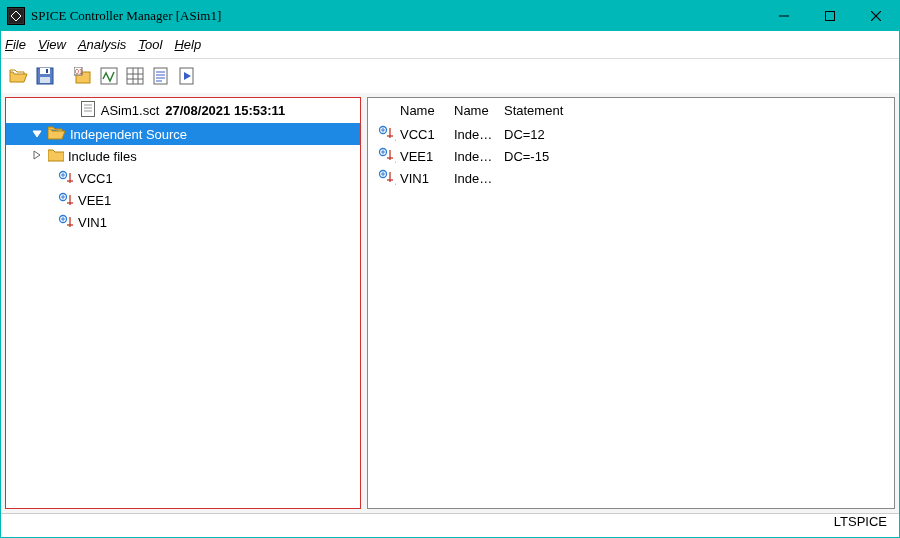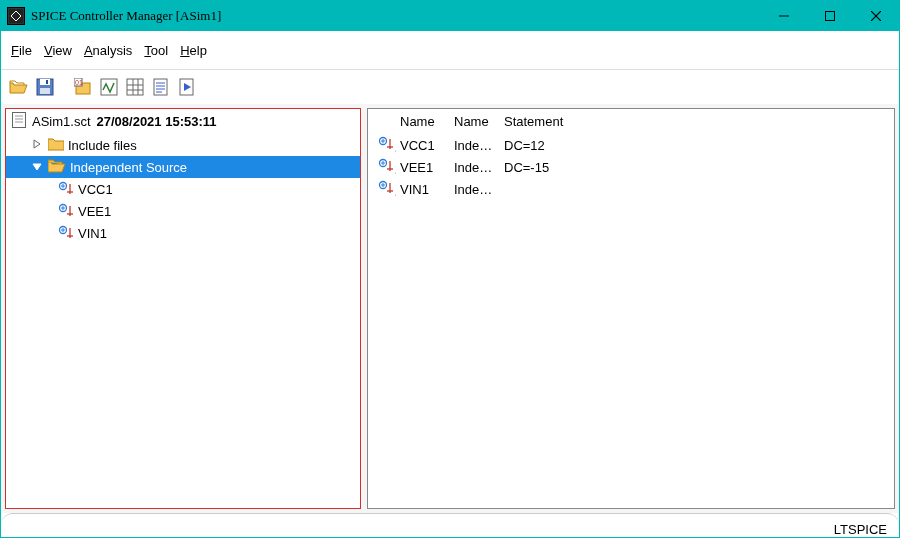--- a/index.html
+++ b/index.html
@@ -55,27 +55,28 @@
     height: 30px;
     display: flex;
     align-items: center;
     justify-content: center;
     font-family: Arial, sans-serif;
     font-size: 12px;
   }
   .win-btn svg { display:block; }
   
   .menubar {
-    height: 39px;
+    height: 28px;
     display: flex;
     align-items: center;
     gap: 4px;
-    padding: 0 6px;
+    padding: 0 0;
     border-bottom: 1px solid #ddd;
     background: #fff;
+    font-style: italic;
   }
   .menuitem {
     padding: 2px 4px;
     cursor: default;
   }
   .menuitem .ul { text-decoration: underline; }
   
   .toolbar {
     height: 34px;
     display: flex;
@@ -119,20 +120,21 @@
     display: flex;
     flex-direction: column;
     overflow: hidden;
   }
   
   .tree-header {
     display: flex;
     align-items: center;
     gap: 6px;
     padding: 3px 6px;
+    justify-content: center;
   }
   .tree-date { color:#000;font-weight:bold; }
   .tree-row {
     display: flex;
     align-items: center;
     height: 22px;
     padding-left: 6px;
     gap: 4px;
     white-space: nowrap;
   }
@@ -171,26 +173,25 @@
     align-items: center;
     height: 22px;
     padding: 0 6px;
   }
   .list-row .cell { padding: 0 4px; overflow:hidden; text-overflow: ellipsis; white-space:nowrap; }
   
   .statusbar {
     height: 24px;
     border-top: 1px solid #ccc;
     display: flex;
-    align-items: flex-end;
+    align-items: flex-start;
     justify-content: flex-end;
     padding: 0 12px;
     background: #fff;
     font-size: 13px;
-    border-radius: 12px;
   }
 </style>
 </head>
 <body>
 
 <div class="window">
 
   <div class="titlebar">
     <div class="app-icon">
       <svg width="14" height="14">
@@ -290,47 +291,47 @@
               <rect x="0.5" y="0.5" width="13" height="15" fill="#fff" stroke="#666"></rect>
               <line x1="3" y1="4" x2="11" y2="4" stroke="#999"></line>
               <line x1="3" y1="7" x2="11" y2="7" stroke="#999"></line>
               <line x1="3" y1="10" x2="11" y2="10" stroke="#999"></line>
             </svg>
         </span>
         <span>ASim1.sct</span>
         <span class="tree-date">27/08/2021 15:53:11</span>
       </div>
 
+      <div class="tree-row indent-1 selected">
+        <span class="tree-toggle">
+          <svg width="10" height="10">
+              <path d="M1 3 L9 3 L5 9 Z" fill="#fff" stroke="#fff"></path>
+            </svg>
+        </span>
+        <span>
+          <svg width="18" height="14">
+              <path d="M0 3 L0 13 L14 13 L17 5 L4 5 L3 3 Z" fill="#F7C65A" stroke="#B8860B"></path>
+              <path d="M0 3 L0 1 L5 1 L7 3 L14 3 L14 5" fill="#EDB74A" stroke="#B8860B"></path>
+            </svg>
+        </span>
+        <span>Independent Source</span>
+      </div>
+
       <div class="tree-row indent-1">
         <span class="tree-toggle">
           <svg width="10" height="10">
               <path d="M2 1 L8 5 L2 9 Z" fill="none" stroke="#666"></path>
             </svg>
         </span>
         <span>
           <svg width="16" height="14">
               <path d="M0 3 L0 13 L16 13 L16 4 L7 4 L5 2 L0 2 Z" fill="#F7C65A" stroke="#B8860B"></path>
             </svg>
         </span>
         <span>Include files</span>
-      </div>
-
-      <div class="tree-row indent-1 selected">
-        <span class="tree-toggle">
-          <svg width="10" height="10">
-              <path d="M1 3 L9 3 L5 9 Z" fill="#fff" stroke="#fff"></path>
-            </svg>
-        </span>
-        <span>
-          <svg width="18" height="14">
-              <path d="M0 3 L0 13 L14 13 L17 5 L4 5 L3 3 Z" fill="#F7C65A" stroke="#B8860B"></path>
-              <path d="M0 3 L0 1 L5 1 L7 3 L14 3 L14 5" fill="#EDB74A" stroke="#B8860B"></path>
-            </svg>
-        </span>
-        <span>Independent Source</span>
       </div>
 
       <div class="tree-row indent-2">
         <span class="src-icon">
           <svg width="16" height="16">
               <circle cx="5" cy="5" r="3.5" fill="none" stroke="#2E7BD6" stroke-width="1.3"></circle>
               <line x1="3" y1="5" x2="7" y2="5" stroke="#2E7BD6"></line>
               <line x1="5" y1="3" x2="5" y2="7" stroke="#2E7BD6"></line>
               <line x1="12" y1="3" x2="12" y2="13" stroke="#C0392B" stroke-width="1.3"></line>
               <line x1="9" y1="11" x2="15" y2="11" stroke="#C0392B" stroke-width="1.3"></line>

